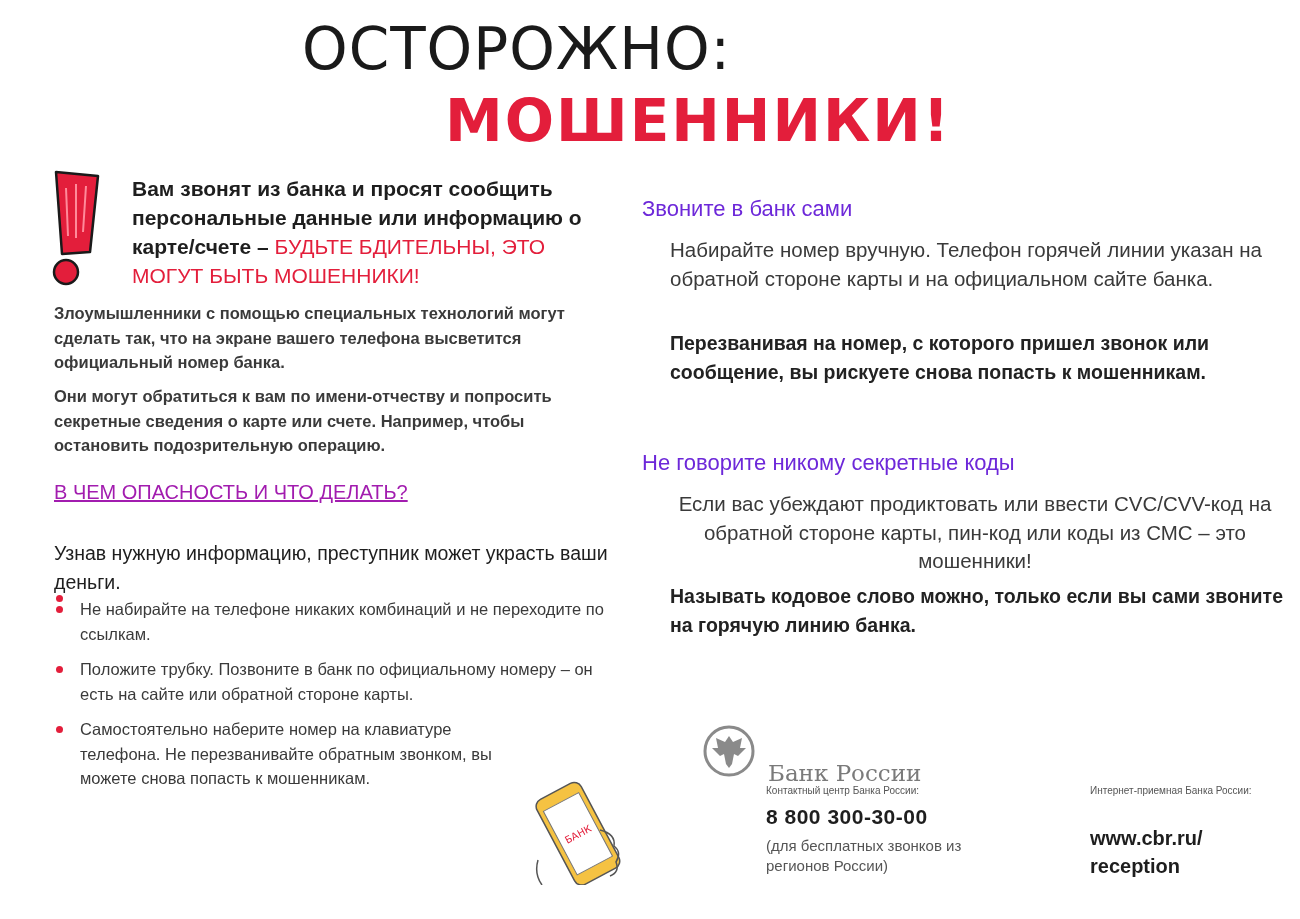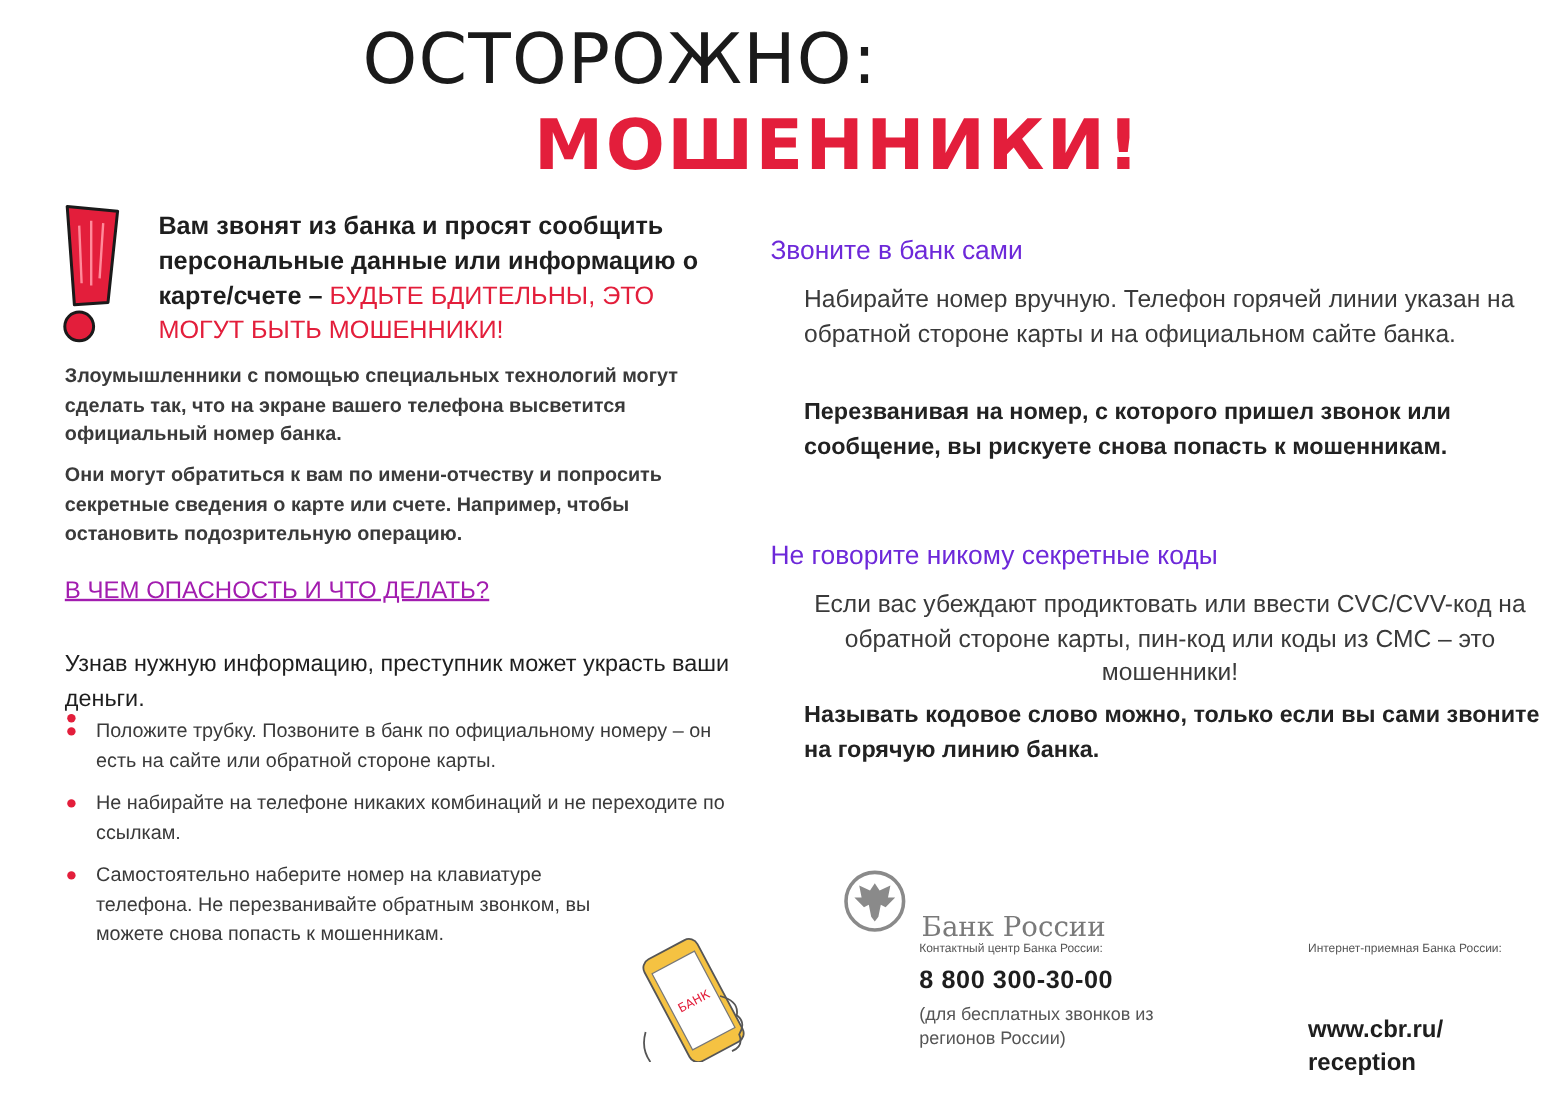--- a/index.html
+++ b/index.html
@@ -87,21 +87,21 @@
   .phone-num {
     position: absolute; left: 766px; top: 805px;
     font-size: 21px; font-weight: bold; color: #1e1e1e; letter-spacing: 0.5px;
   }
   .phone-note {
     position: absolute; left: 766px; top: 836px; width: 260px;
     font-size: 15px; line-height: 20px; color: #555;
   }
   .web {
     position: absolute; left: 1090px; top: 824px; width: 190px;
-    font-size: 20px; line-height: 28px; font-weight: bold; color: #1e1e1e; margin-top: 20px;
+    font-size: 20px; line-height: 28px; font-weight: bold; color: #1e1e1e;
   }
 </style>
 </head>
 <body>
 
 <div class="title1">ОСТОРОЖНО:</div>
 <div class="title2">МОШЕННИКИ!</div>
 
 <svg class="excl" viewBox="0 0 60 124">
   <path d="M10 6 L52 10 L44 86 L16 88 Z" fill="#e31e3b" stroke="#1a1a1a" stroke-width="2.5" stroke-linejoin="round"></path>
@@ -114,22 +114,22 @@
 </div>
 
 <div class="para p1">Злоумышленники с помощью специальных технологий могут сделать так, что на экране вашего телефона высветится официальный номер банка.</div>
 <div class="para p2">Они могут обратиться к вам по имени-отчеству и попросить секретные сведения о карте или счете. Например, чтобы остановить подозрительную операцию.</div>
 
 <div class="sec-heading-left">В ЧЕМ ОПАСНОСТЬ И ЧТО ДЕЛАТЬ?</div>
 <div class="lead">Узнав нужную информацию, преступник может украсть ваши деньги.</div>
 
 <ul class="bullets">
   <li><span class="dot"></span></li>
+  <li><span class="dot"></span><span>Не набирайте на телефоне никаких комбинаций и не переходите по ссылкам.</span></li>
   <li><span class="dot"></span><span>Положите трубку. Позвоните в банк по официальному номеру – он есть на сайте или обратной стороне карты.</span></li>
-  <li><span class="dot"></span><span>Не набирайте на телефоне никаких комбинаций и не переходите по ссылкам.</span></li>
   <li class="b4"><span class="dot"></span><span>Самостоятельно наберите номер на клавиатуре телефона. Не перезванивайте обратным звонком, вы можете снова попасть к мошенникам.</span></li>
 </ul>
 
 <svg class="phone" viewBox="0 0 95 105">
   <g transform="rotate(-28 47 52)">
     <rect x="22" y="6" width="50" height="96" rx="8" fill="#f5c242" stroke="#555" stroke-width="1.5"></rect>
     <rect x="27" y="18" width="40" height="72" fill="#ffffff" stroke="#777" stroke-width="1"></rect>
     <text x="47" y="58" font-size="10" fill="#e31e3b" text-anchor="middle" font-family="DejaVu Sans, sans-serif">БАНК</text>
   </g>
   <path d="M70 50 Q86 54 84 66 Q92 72 86 82 Q90 92 80 96" fill="none" stroke="#555" stroke-width="1.5"></path>

